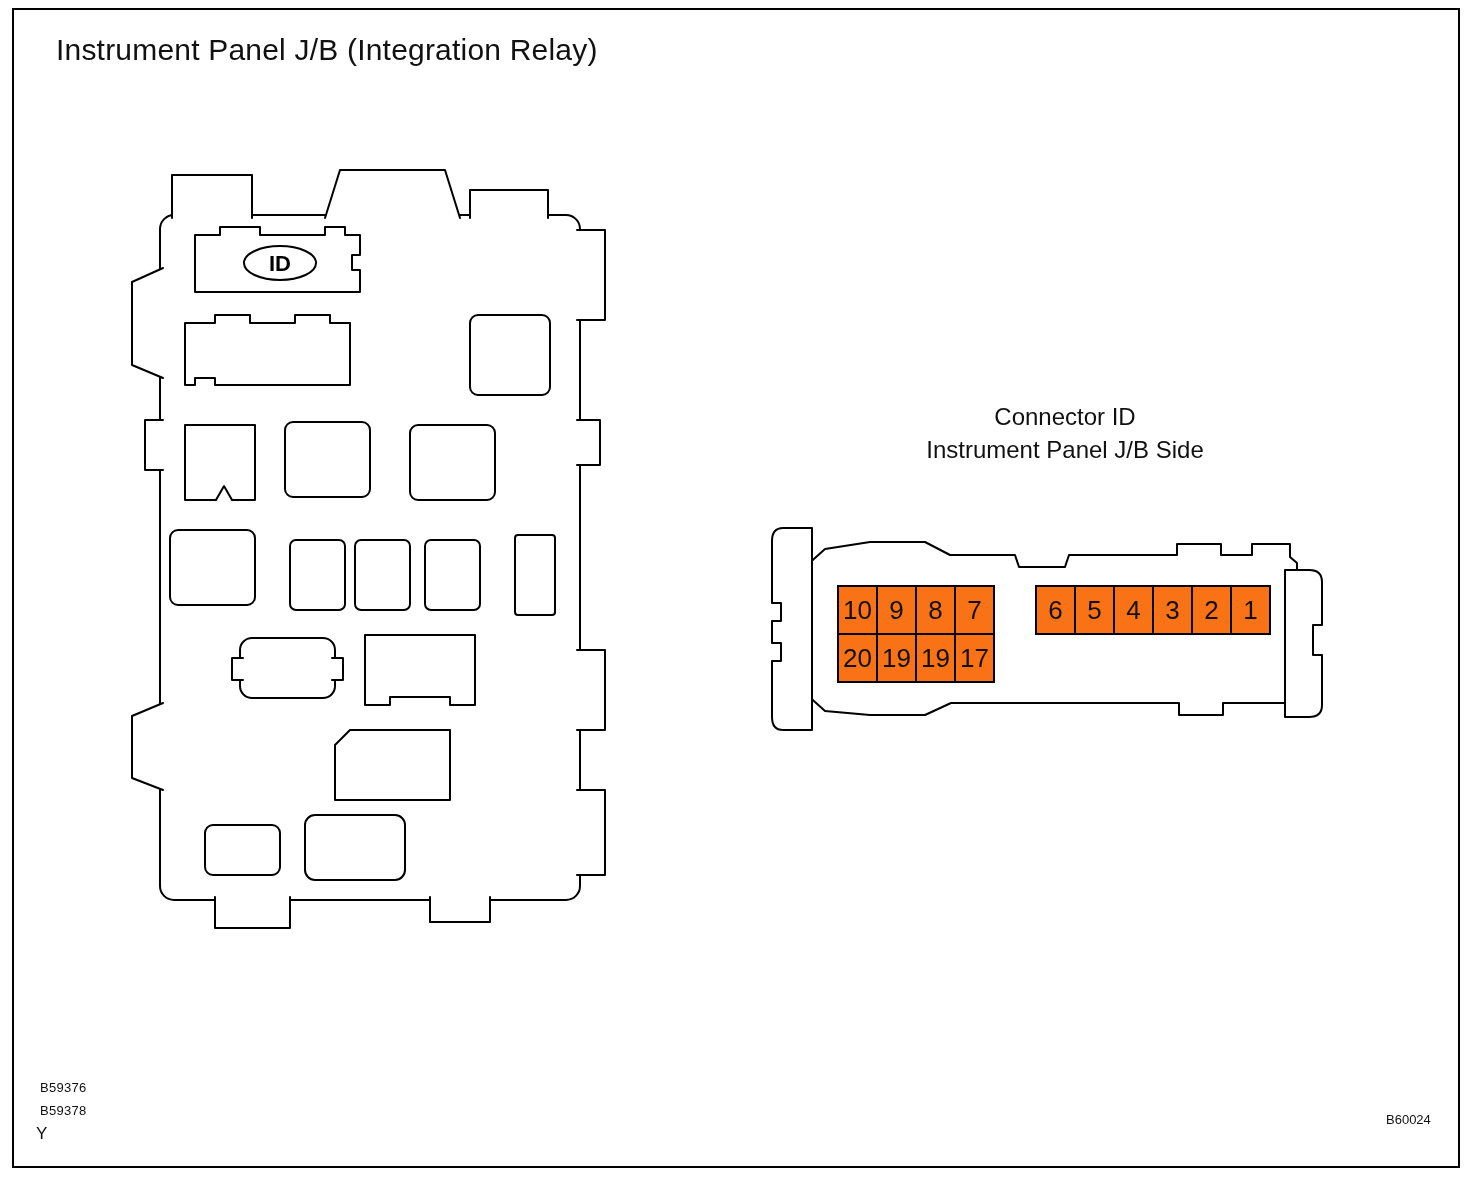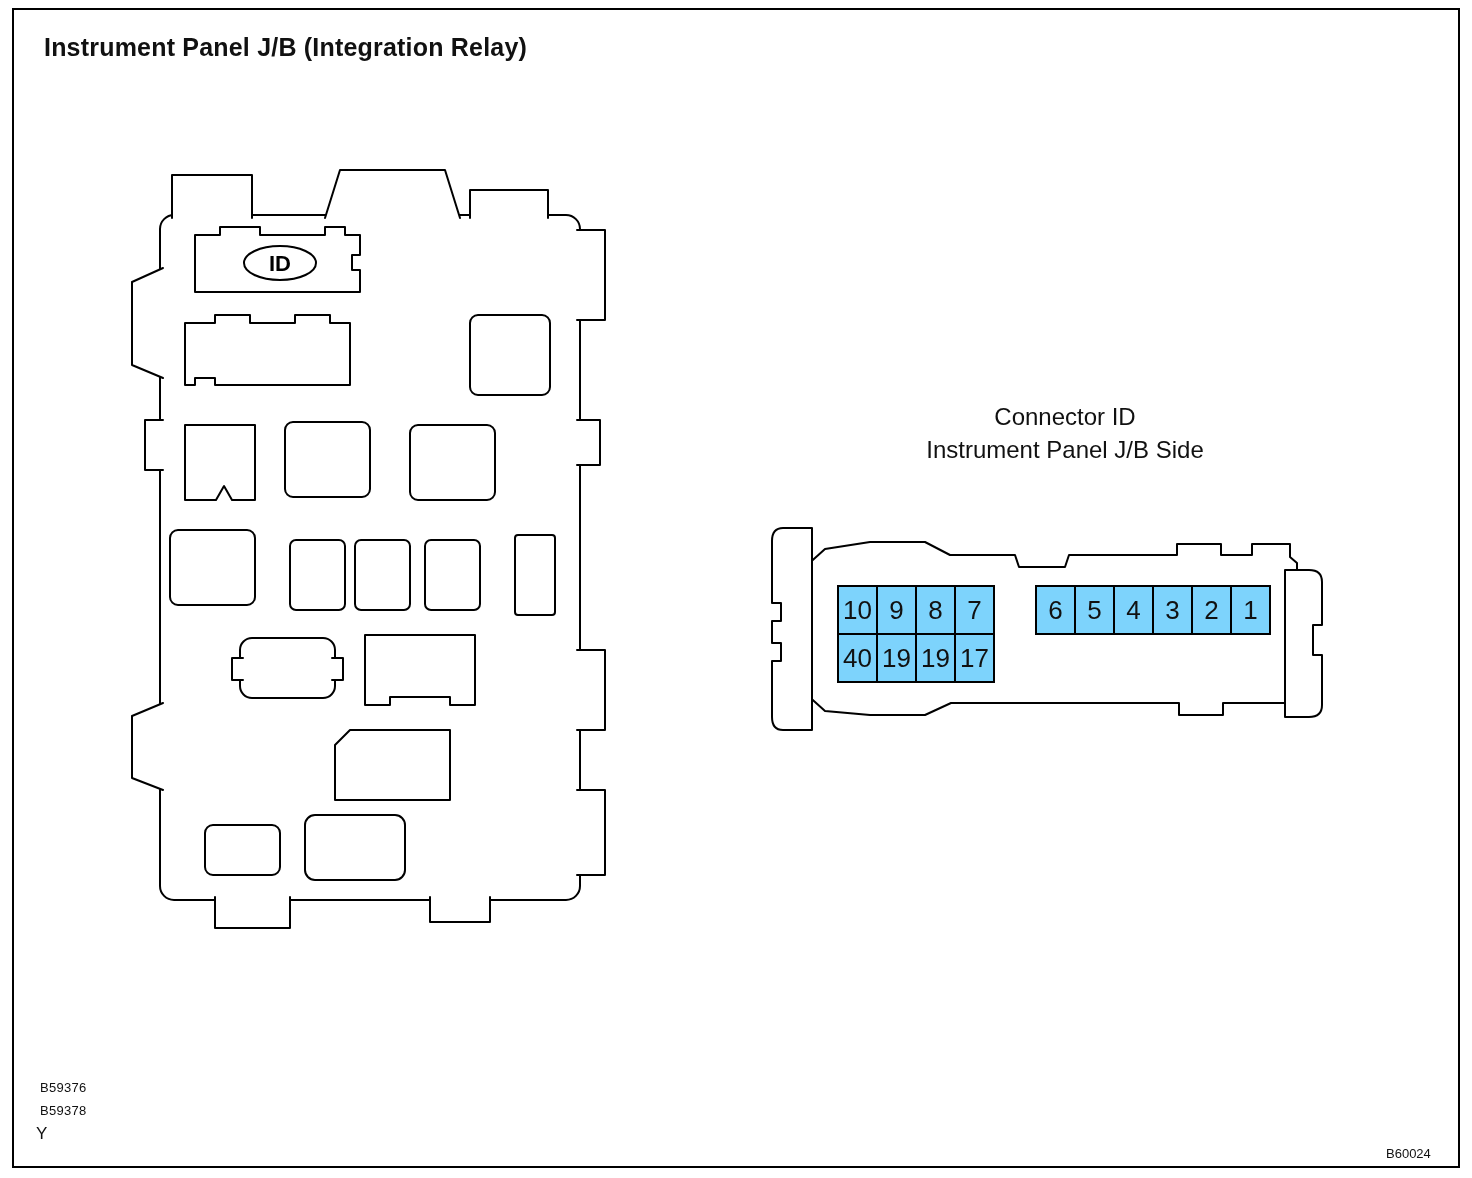--- a/index.html
+++ b/index.html
@@ -20,24 +20,24 @@
     position: absolute;
     left: 12px;
     top: 8px;
     width: 1448px;
     height: 1160px;
     border: 2px solid #000000;
     box-sizing: border-box;
   }
   .page-title {
     position: absolute;
-    left: 44px;
+    left: 56px;
     top: 33px;
-    font-size: 25px;
-    font-weight: bold;
+    font-size: 30px;
+    font-weight: normal;
     letter-spacing: 0.2px;
   }
   .connector-label {
     position: absolute;
     left: 830px;
     top: 400px;
     width: 470px;
     text-align: center;
     font-size: 24px;
     line-height: 33px;
@@ -64,21 +64,21 @@
   }
   .id-text {
     font-family: "Liberation Sans", sans-serif;
     font-size: 22px;
     font-weight: bold;
     fill: #000000;
   }
   table.pin-table {
     position: absolute;
     border-collapse: collapse;
-    background: #7dd3fc;
+    background: #f97316;
     padding-left: 17px;
   }
   table.pin-table td {
     width: 37px;
     height: 46px;
     border: 2px solid #000000;
     text-align: center;
     vertical-align: middle;
     font-size: 26px;
     font-family: "Liberation Sans", sans-serif;
@@ -173,21 +173,21 @@
 
   <table class="pin-table" style="left:837px; top:585px;">
     <tbody>
         <tr>
       <td>10</td>
       <td>9</td>
       <td>8</td>
       <td>7</td>
     </tr>
     <tr>
-      <td>40</td>
+      <td>20</td>
       <td>19</td>
       <td>19</td>
       <td>17</td>
     </tr>
   </tbody>
     </table>
 
   <table class="pin-table" style="left:1035px; top:585px;">
     <tbody>
         <tr>
@@ -197,15 +197,15 @@
       <td>3</td>
       <td>2</td>
       <td>1</td>
     </tr>
   </tbody>
     </table>
 
   <div class="footer-code" style="left:40px; top:1080px;">B59376</div>
   <div class="footer-code" style="left:40px; top:1103px;">B59378</div>
   <div class="footer-letter" style="left:36px; top:1124px;">Y</div>
-  <div class="figure-code" style="left:1386px; top:1146px;">B60024</div>
+  <div class="figure-code" style="left:1386px; top:1112px;">B60024</div>
 
 </div>
 
 </body></html>

